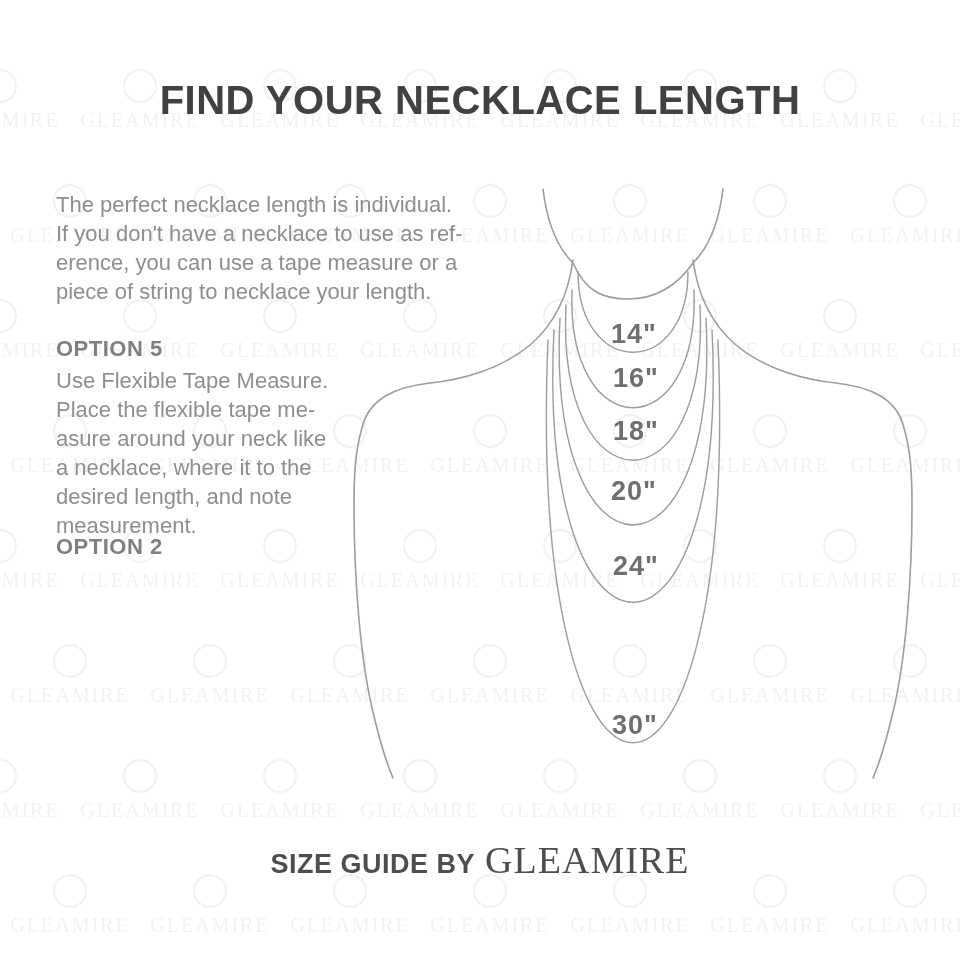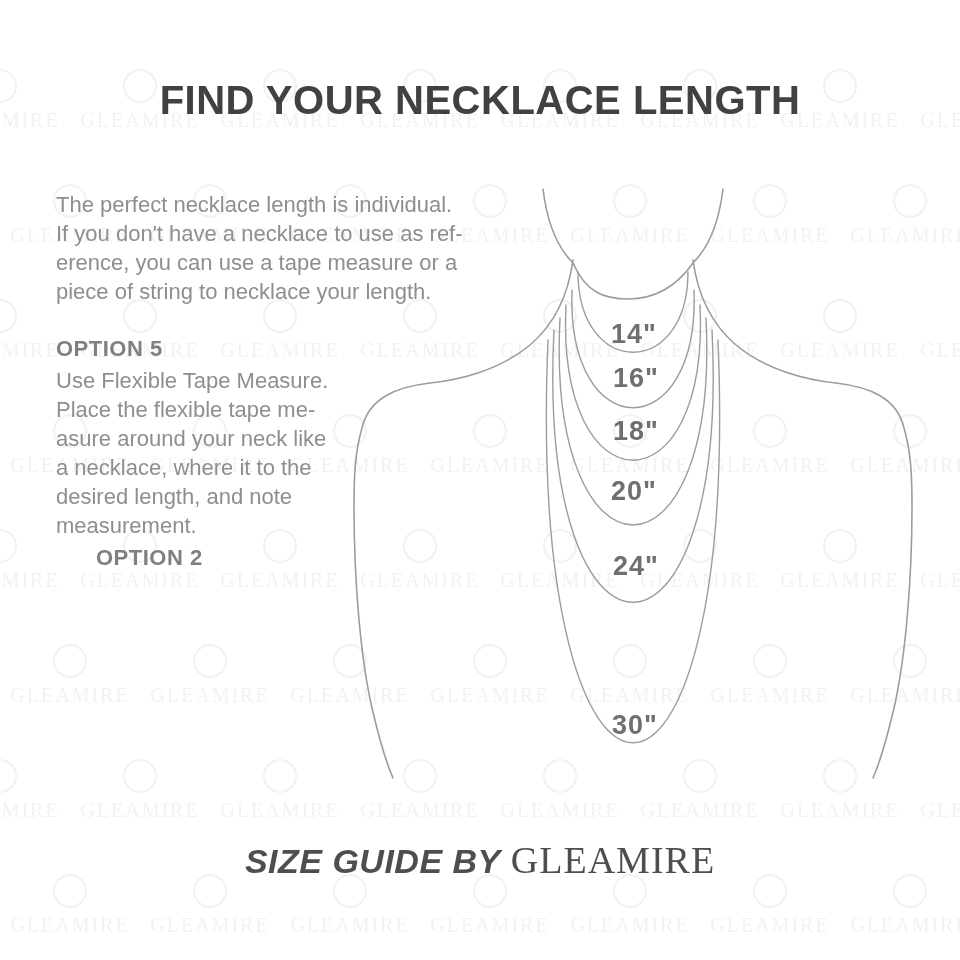--- a/index.html
+++ b/index.html
@@ -40,35 +40,35 @@
   .page-title{
     position:absolute;left:0;top:78px;width:960px;margin:0;text-align:center;
     font-size:40px;font-weight:bold;letter-spacing:.5px;color:var(--c-title);z-index:2;
   }
   .intro-paragraph{
     position:absolute;left:56px;top:190px;width:440px;
     font-size:22px;line-height:29px;color:var(--c-body);white-space:pre-line;z-index:2;
   }
   .option-block{position:absolute;left:56px;width:360px;z-index:2;}
   #option1-block{top:336px;}
-  #option2-block{top:545px;margin-left:40px;}
+  #option2-block{top:534px;}
   .option-heading{
     font-size:22px;font-weight:bold;color:var(--c-heading);letter-spacing:.5px;
     margin:0 0 4px 0;
   }
   .option-body{
     font-size:22px;line-height:29px;color:var(--c-body);white-space:pre-line;
   }
   
   .footer-line{
     position:absolute;left:0;top:838px;width:960px;text-align:center;z-index:2;
     color:var(--c-footer);white-space:nowrap;
   }
-  .footer-prefix{font-size:34px;font-weight:bold;letter-spacing:.5px;
-    font-family:"Liberation Sans",sans-serif;font-style:italic;}
+  .footer-prefix{font-size:27px;font-weight:bold;letter-spacing:.5px;
+    font-family:"Liberation Sans",sans-serif;}
   .footer-brand{font-size:38px;font-weight:normal;letter-spacing:1px;
     font-family:"Liberation Serif",serif;margin-left:10px;}
   .copyright{
     position:absolute;left:0;top:899px;width:960px;text-align:center;z-index:2;
     font-family:"Liberation Serif",serif;font-size:15px;letter-spacing:1.5px;
     color:var(--c-copyright);
   }
 </style>
 </head>
 <body>

